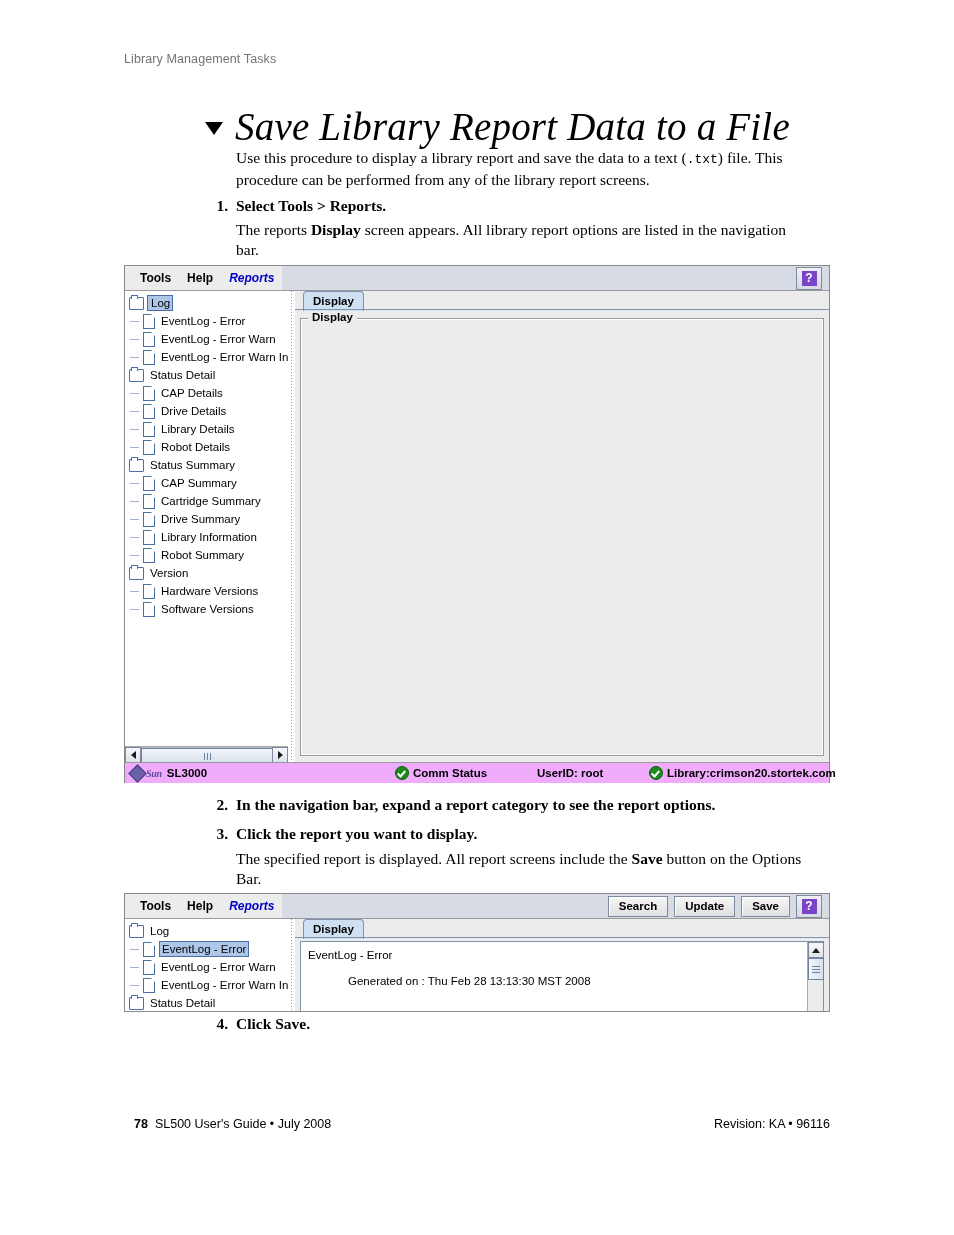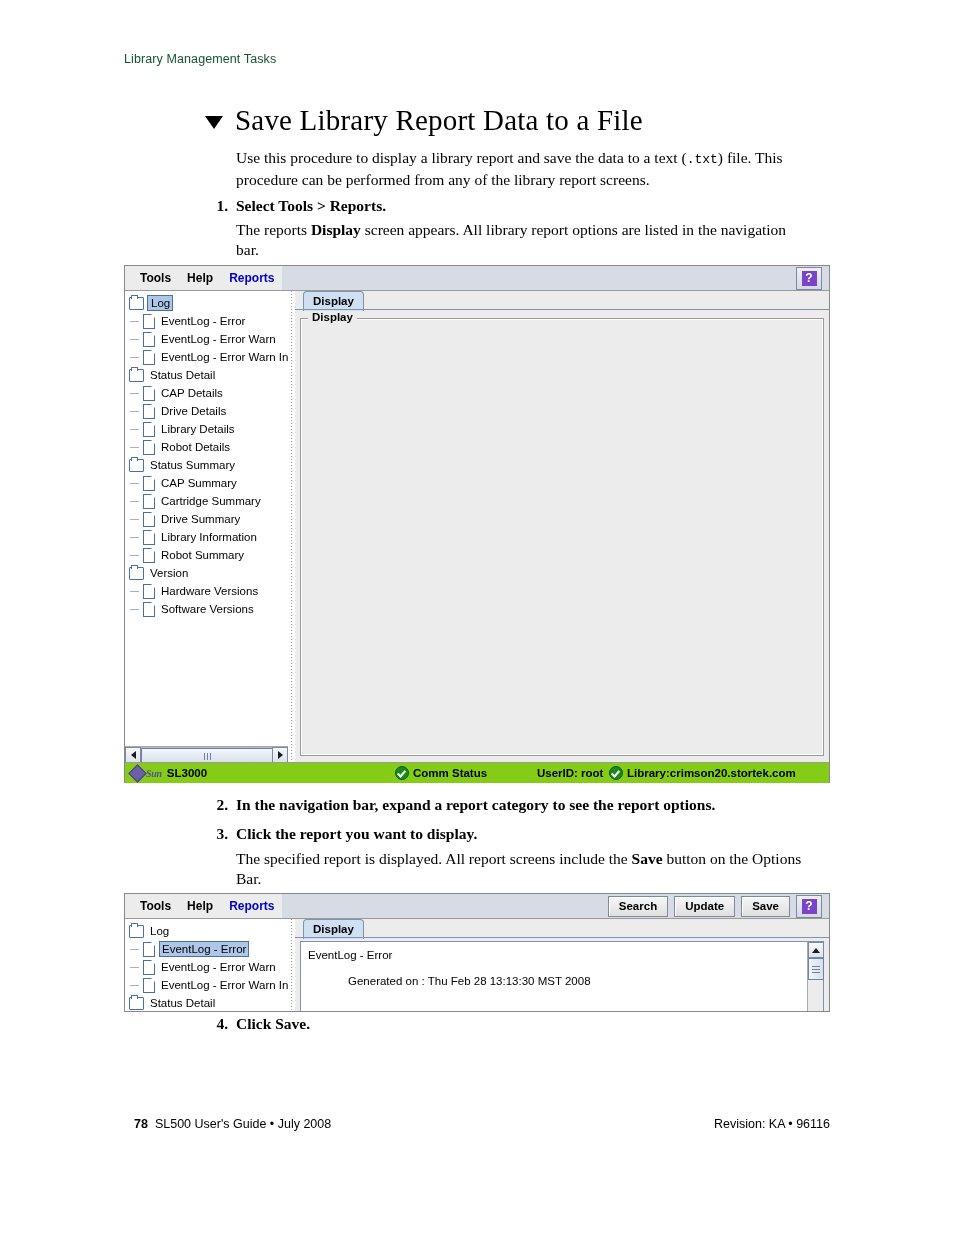--- a/index.html
+++ b/index.html
@@ -10,30 +10,30 @@
     color:#000;
     position:relative;
     overflow:hidden;
   }
   .page{position:absolute;left:0;top:0;width:954px;height:1235px;}
 
   
   .running-head{
     position:absolute;left:124px;top:52px;
     font-family:"Liberation Sans", sans-serif;
-    font-size:12.5px;color:#14532d;letter-spacing:.1px;
+    font-size:12.5px;color:#737373;letter-spacing:.1px;
   }
 
   
   .title-row{position:absolute;left:205px;top:104px;width:660px;display:flex;align-items:center;}
   .title-tri{
     width:0;height:0;border-left:9px solid transparent;border-right:9px solid transparent;
     border-top:13px solid #000;margin-right:12px;position:relative;top:2px;
   }
-  .title-text{font-size:29px;font-family:"Liberation Serif", serif;letter-spacing:.2px;}
+  .title-text{font-size:39px;font-family:"Liberation Serif", serif;letter-spacing:.2px;font-style:italic;}
 
   
   .para{
     position:absolute;font-size:15.5px;line-height:19.5px;
     font-family:"Liberation Serif", serif;
   }
   .mono{font-family:"Liberation Mono", monospace;font-size:13px;}
   b{font-weight:bold;}
 
   .step{position:absolute;font-size:15.5px;line-height:19.5px;font-weight:bold;}
@@ -51,21 +51,21 @@
   .menubar{
     height:25px;background:#e5e5e5;border-bottom:1px solid #9a9a9a;
     display:flex;align-items:center;position:relative;
     box-sizing:border-box;
   }
   .menubar-left{display:flex;align-items:center;height:100%;background:#ececed;padding-left:7px;}
   .menu-item{
     font-size:12px;font-weight:bold;color:#000;padding:0 8px;line-height:25px;
     font-family:"Liberation Sans", sans-serif;white-space:nowrap;
   }
-  .menu-item.active{color:#0000c8;}
+  .menu-item.active{color:#0000c8;font-style:italic;}
   .menubar-fill{flex:1;height:100%;background:#d6dbe4;}
   .toolbtns{display:flex;align-items:center;gap:6px;padding-right:7px;background:#d6dbe4;height:100%;}
   .tbtn{
     background:linear-gradient(#f7f7f7,#dfdfdf);
     border:1px solid #7d8a9e;
     font-size:11.5px;font-weight:bold;color:#000;
     padding:0 10px;height:19px;line-height:18px;white-space:nowrap;
     font-family:"Liberation Sans", sans-serif;
     box-shadow:inset 1px 1px 0 #ffffff;
   }
@@ -175,21 +175,21 @@
   }
   .tri-u{width:0;height:0;border-left:4px solid transparent;border-right:4px solid transparent;border-bottom:5px solid #1a1a1a;}
   .vs-thumb{
     width:14px;height:20px;background:linear-gradient(90deg,#f2f6fb,#d7dfea);
     border:1px solid #6c83a3;display:flex;flex-direction:column;align-items:center;justify-content:center;
   }
   .hgrip{width:8px;height:1px;background:#6c83a3;margin:1px 0;}
 
   
   .statusbar{
-    height:21px;background:#84cc16;border-top:1px solid #9a9a9a;
+    height:21px;background:#f0abfc;border-top:1px solid #9a9a9a;
     display:flex;align-items:center;position:relative;box-sizing:border-box;
   }
   .sb-cell{display:flex;align-items:center;font-size:11.5px;font-weight:bold;font-family:"Liberation Sans", sans-serif;}
   .chk{
     width:12px;height:12px;border-radius:50%;background:#1a8a1a;border:1px solid #0d5c0d;
     margin-right:4px;position:relative;flex:0 0 auto;
   }
   .chk:after{
     content:"";position:absolute;left:3px;top:2px;width:3px;height:6px;
     border:solid #ffffff;border-width:0 2px 2px 0;transform:rotate(42deg);
@@ -382,21 +382,21 @@
       <div class="sunlogo">
         <span class="sun-mark"></span>
         <span class="sun-word">Sun</span>
       </div>
       <div class="sb-cell">SL3000</div>
       <div class="sb-cell" style="position:absolute;left:270px;">
         <span class="chk"></span>
         <span>Comm Status</span>
       </div>
       <div class="sb-cell" style="position:absolute;left:388px;padding-left:24px;">UserID: root</div>
-      <div class="sb-cell" style="position:absolute;left:484px;">
+      <div class="sb-cell" style="position:absolute;left:524px;">
         <span class="chk"></span>
         <span>Library:crimson20.stortek.com</span>
       </div>
     </div>
   </div>
 
   <div class="step" style="left:206px;top:795px;width:640px;">
     <span class="num">2.</span>
     <span class="txt">In the navigation bar, expand a report category to see the report options.</span>
   </div>

